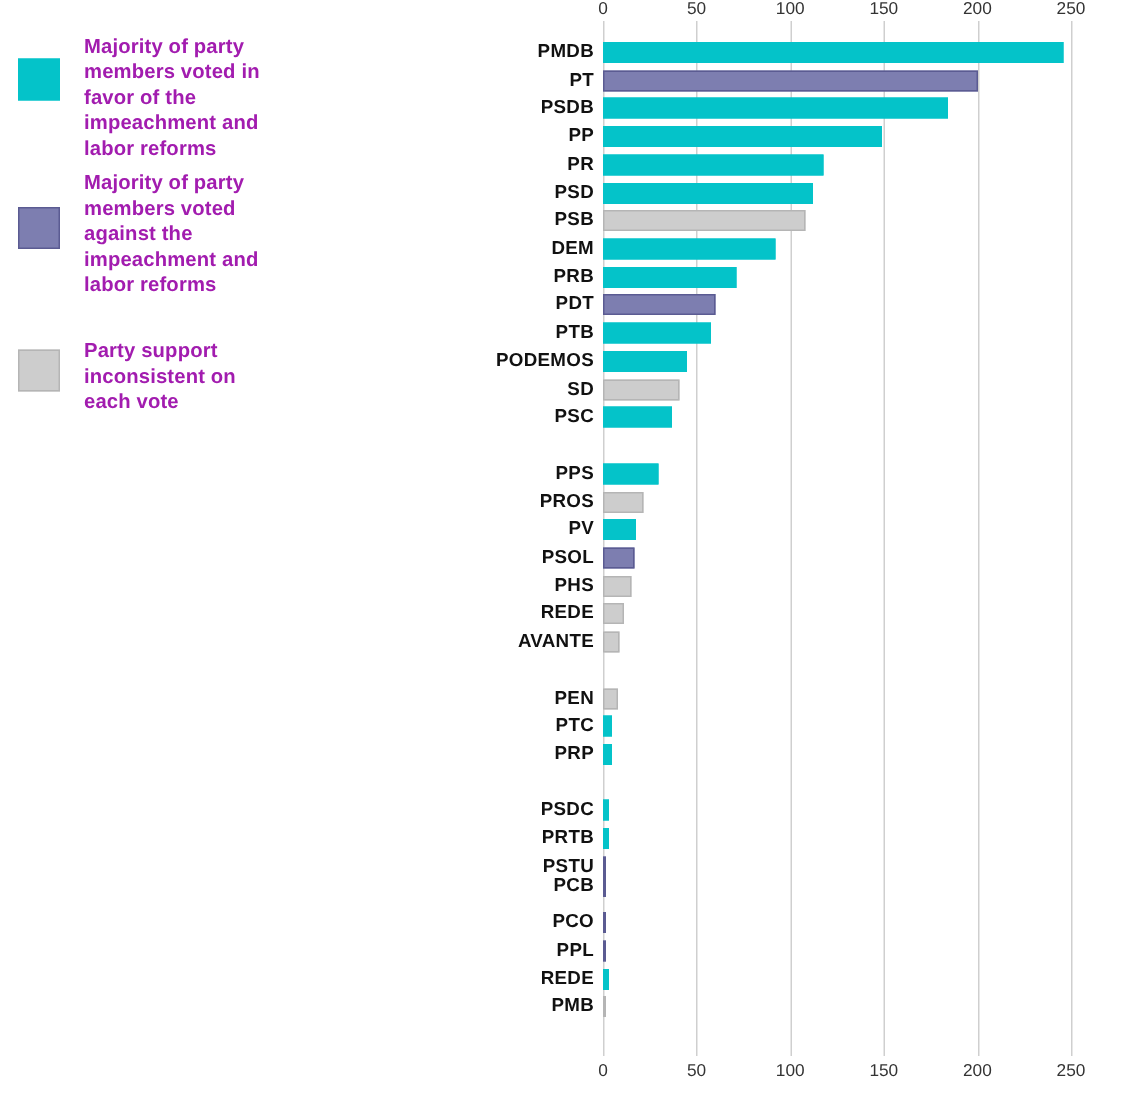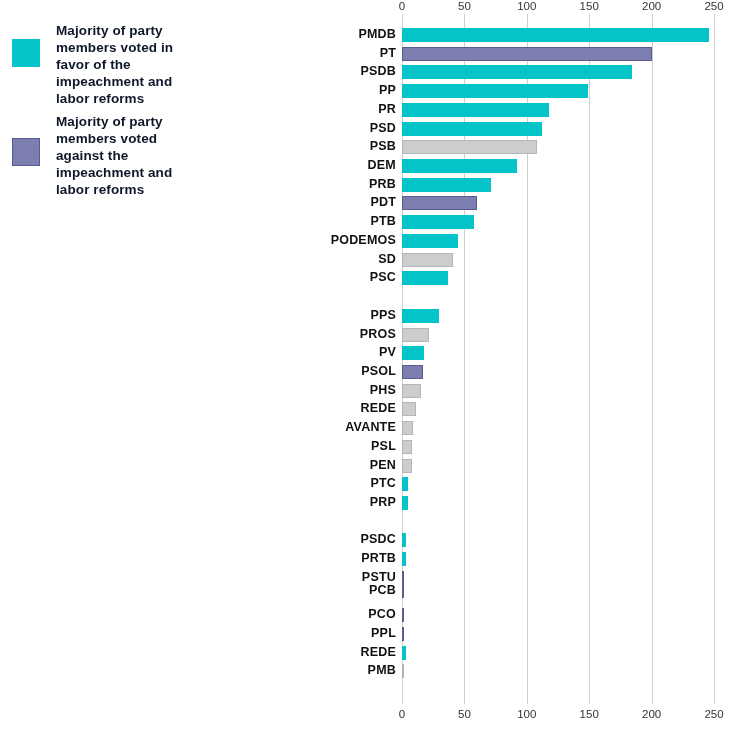--- a/index.html
+++ b/index.html
@@ -38,21 +38,21 @@
     width: 28px;
     height: 28px;
     flex: 0 0 28px;
     box-sizing: border-box;
   }
   .legend-label {
     margin-left: 16px;
     font-size: 13.5px;
     line-height: 17px;
     font-weight: bold;
-    color: #0f172a;
+    color: #a21caf;
     letter-spacing: 0.1px;
     white-space: pre-line;
     max-width: 135px;
   }
   #legend-item-0 { left: 12px; top: 22px; }
   #legend-item-0 .legend-swatch { margin-top: 17px; }
   #legend-item-1 { left: 12px; top: 113px; }
   #legend-item-1 .legend-swatch { margin-top: 25px; }
   #legend-item-2 { left: 12px; top: 225px; }
   #legend-item-2 .legend-swatch { margin-top: 8px; }
@@ -155,20 +155,26 @@
 impeachment and
 labor reforms</span>
     </div>
     <div class="legend-item" id="legend-item-1">
       <span class="legend-swatch" style="background: rgb(125, 126, 176); border: 1px solid rgb(91, 91, 146);"></span>
       <span class="legend-label">Majority of party
 members voted
 against the
 impeachment and
 labor reforms</span>
+    </div>
+    <div class="legend-item" id="legend-item-2">
+      <span class="legend-swatch" style="background: rgb(205, 205, 205); border: 1px solid rgb(181, 181, 181);"></span>
+      <span class="legend-label">Party support
+inconsistent on
+each vote</span>
     </div>
   </div>
 
   <div class="chart">
     <div class="chart-inner">
       <div class="gridlines" id="gridlines">
           <div class="gridline" style="left: 0px;"></div>
           <div class="gridline" style="left: 62.4px;"></div>
           <div class="gridline" style="left: 124.8px;"></div>
           <div class="gridline" style="left: 187.2px;"></div>
@@ -269,24 +275,20 @@
             <div class="bar mixed" title="PHS: 15" style="width: 18.72px;"></div>
           </div>
           <div class="row" style="top: 402.4px;">
             <div class="row-label">REDE</div>
             <div class="bar mixed" title="REDE: 11" style="width: 13.728px;"></div>
           </div>
           <div class="row" style="top: 421.12px;">
             <div class="row-label">AVANTE</div>
             <div class="bar mixed" title="AVANTE: 9" style="width: 11.232px;"></div>
           </div>
-          <div class="row" style="top: 439.84px;">
-            <div class="row-label">PSL</div>
-            <div class="bar mixed" title="PSL: 8" style="width: 9.984px;"></div>
-          </div>
           <div class="row" style="top: 458.56px;">
             <div class="row-label">PEN</div>
             <div class="bar mixed" title="PEN: 8" style="width: 9.984px;"></div>
           </div>
           <div class="row" style="top: 477.28px;">
             <div class="row-label">PTC</div>
             <div class="bar favor" title="PTC: 5" style="width: 6.24px;"></div>
           </div>
           <div class="row" style="top: 496px;">
             <div class="row-label">PRP</div>

